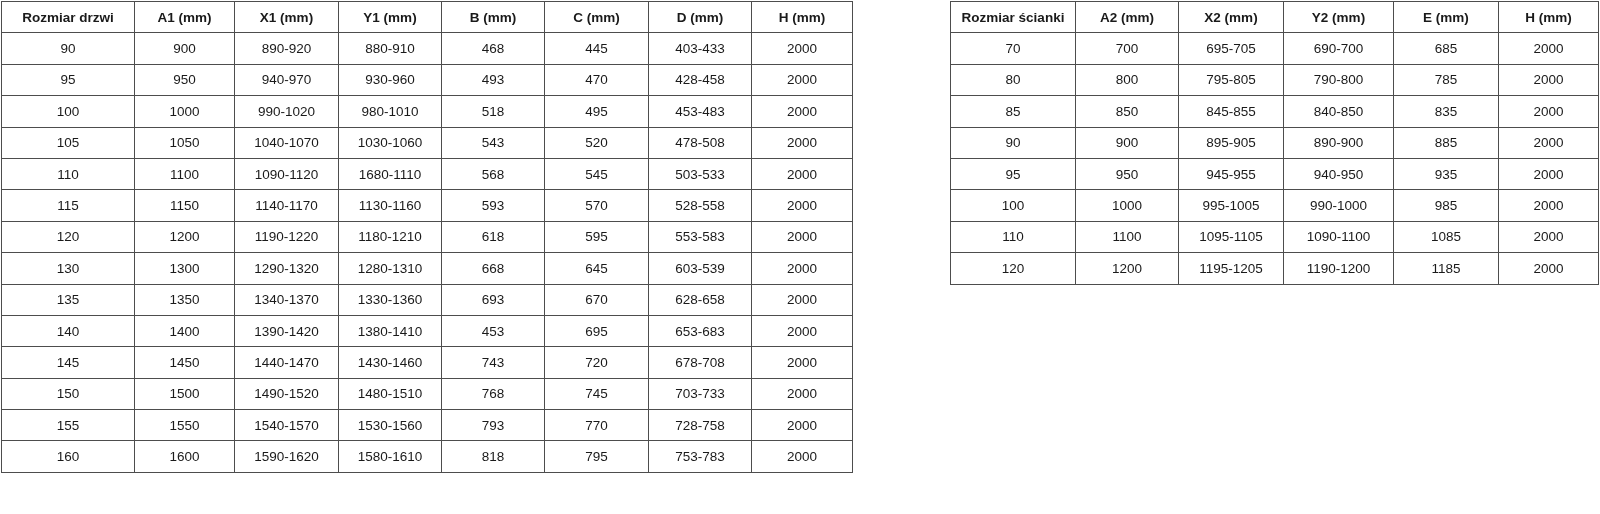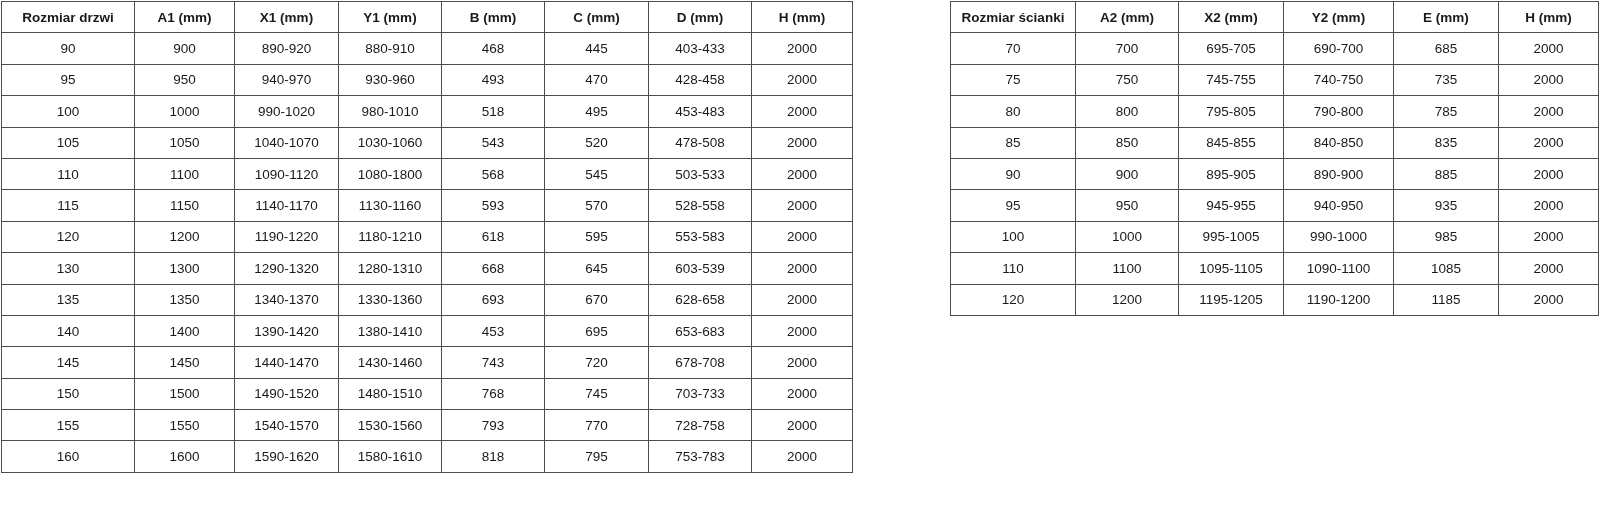--- a/index.html
+++ b/index.html
@@ -113,21 +113,21 @@
           <td>1030-1060</td>
           <td>543</td>
           <td>520</td>
           <td>478-508</td>
           <td>2000</td>
         </tr>
         <tr>
           <td>110</td>
           <td>1100</td>
           <td>1090-1120</td>
-          <td>1080-1800</td>
+          <td>1680-1110</td>
           <td>568</td>
           <td>545</td>
           <td>503-533</td>
           <td>2000</td>
         </tr>
         <tr>
           <td>115</td>
           <td>1150</td>
           <td>1140-1170</td>
           <td>1130-1160</td>
@@ -241,28 +241,20 @@
       <tbody>
         <tr>
           <td>70</td>
           <td>700</td>
           <td>695-705</td>
           <td>690-700</td>
           <td>685</td>
           <td>2000</td>
         </tr>
         <tr>
-          <td>75</td>
-          <td>750</td>
-          <td>745-755</td>
-          <td>740-750</td>
-          <td>735</td>
-          <td>2000</td>
-        </tr>
-        <tr>
           <td>80</td>
           <td>800</td>
           <td>795-805</td>
           <td>790-800</td>
           <td>785</td>
           <td>2000</td>
         </tr>
         <tr>
           <td>85</td>
           <td>850</td>

